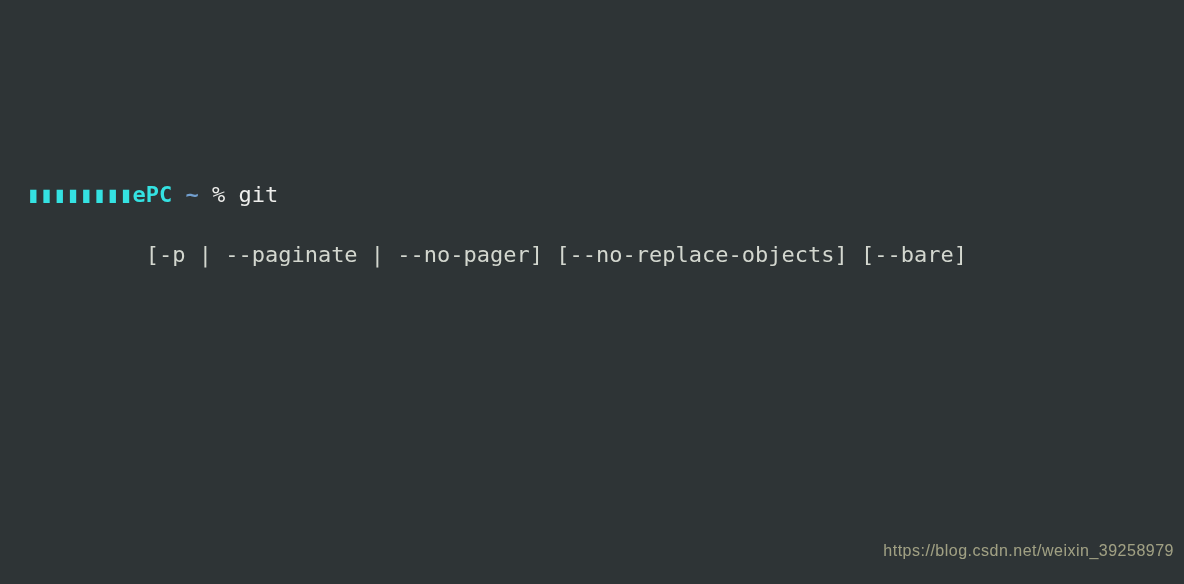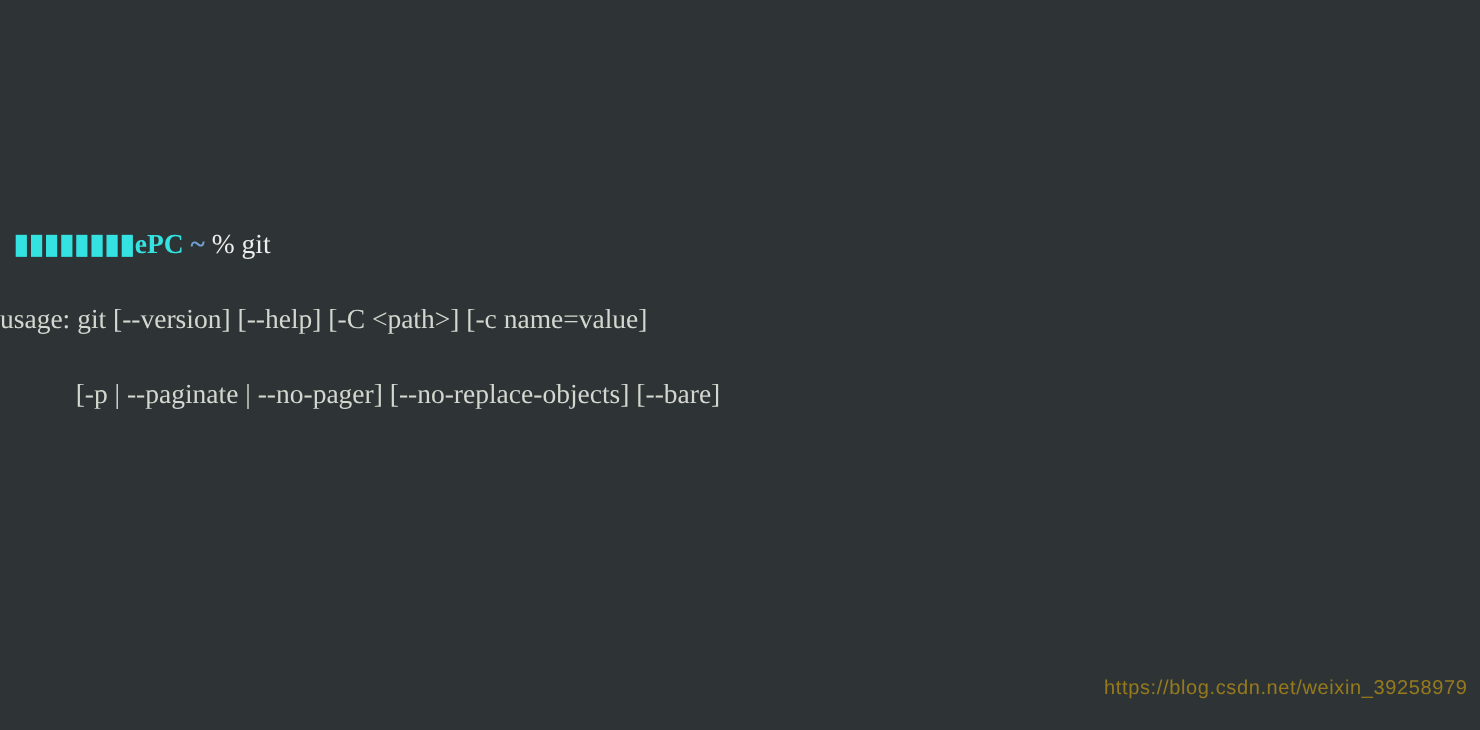--- a/index.html
+++ b/index.html
@@ -11,44 +11,43 @@
     color: #d3d7cf;
     font-family: "DejaVu Sans Mono", "Liberation Mono", Consolas, monospace;
     font-size: 22px;
     line-height: 30px;
     overflow: hidden;
     white-space: pre;
   }
   .terminal {
     padding: 0;
   }
-  .line { display: block; font-family: Liberation Serif, serif; }
+  .line { display: block; }
   .cyan-bold { color: #34e2e2; font-weight: bold; }
   .blue-tilde { color: #729fcf; font-weight: bold; }
   .white { color: #eeeeec; }
   .watermark {
     position: absolute;
     right: 10px;
     bottom: 18px;
-    color: #eab308;
+    color: #fef9c3;
     font-family: Arial, sans-serif;
     font-size: 16px;
     letter-spacing: 0.5px;
     opacity: 0.55;
     margin-top: 26px;
   }
 </style>
 </head>
 <body>
 
 
 
 <div class="terminal">
 <span class="line"><span class="cyan-bold">  ▮▮▮▮▮▮▮▮</span><span class="cyan-bold">ePC</span><span class="blue-tilde"> ~ </span><span class="white">% </span><span class="white">git</span></span>
-<span class="line">usage: git [--version] [--help] [-C &lt;path&gt;] [-c name=value]</span>
 <span class="line">           [-p | --paginate | --no-pager] [--no-replace-objects] [--bare]</span>
 <span class="line"> </span>
 
 
 
 
 
 
 
 

